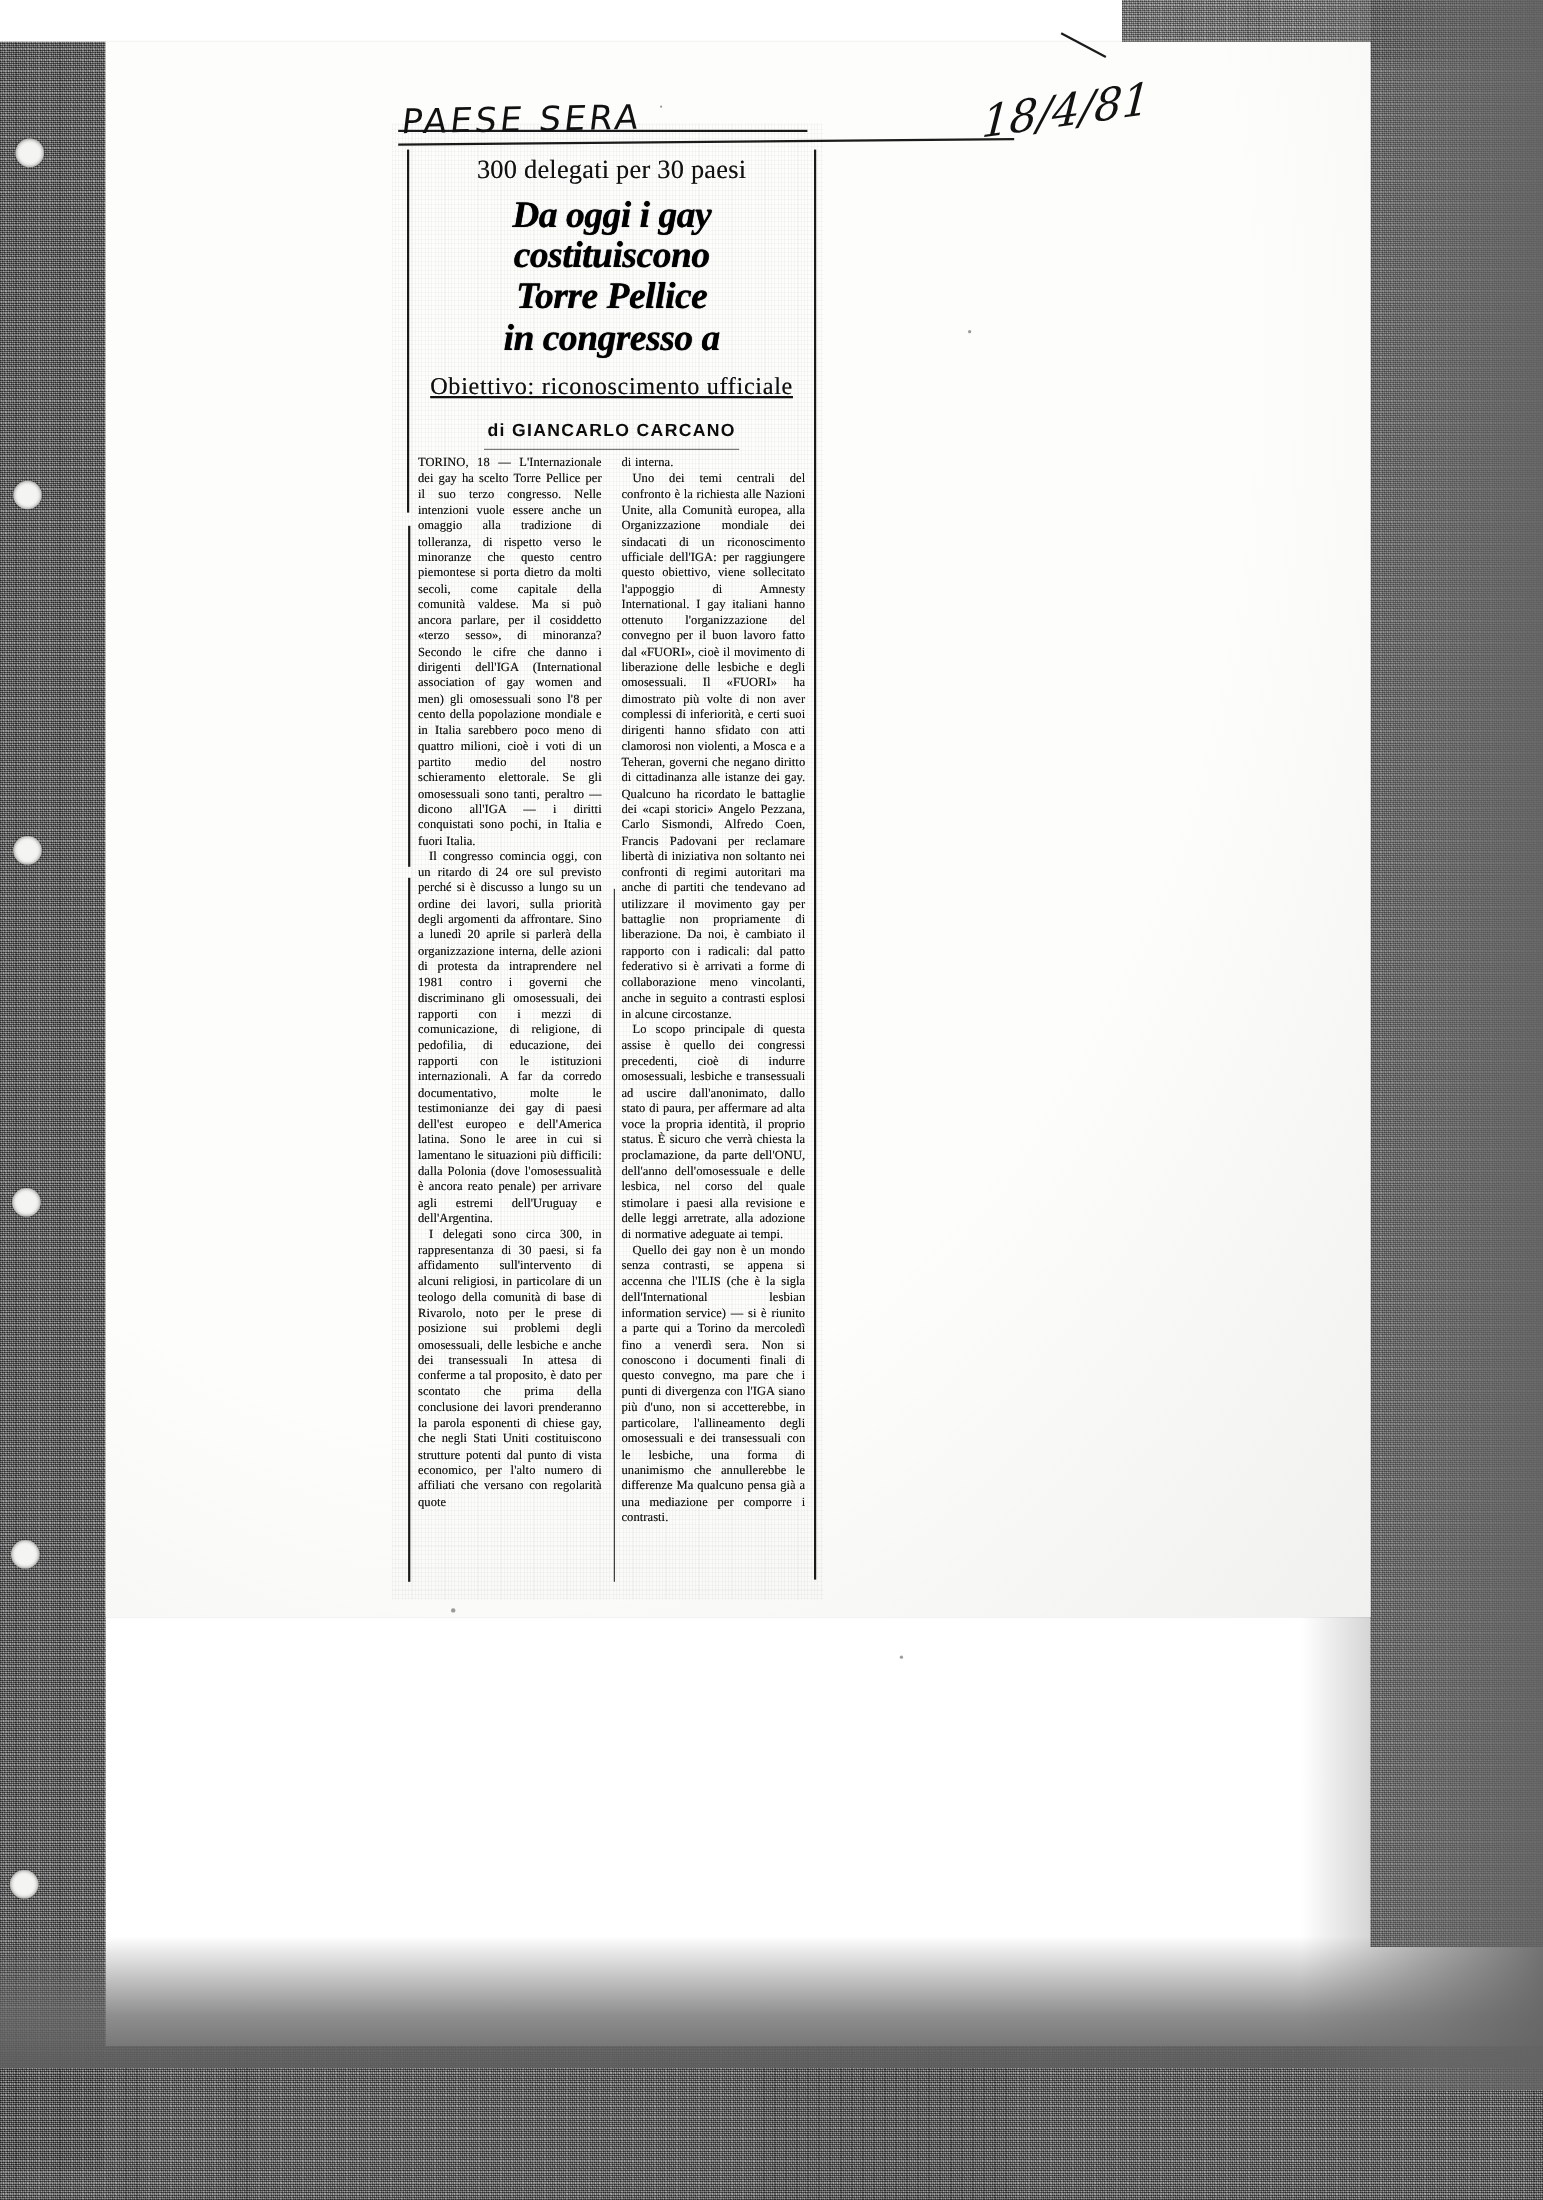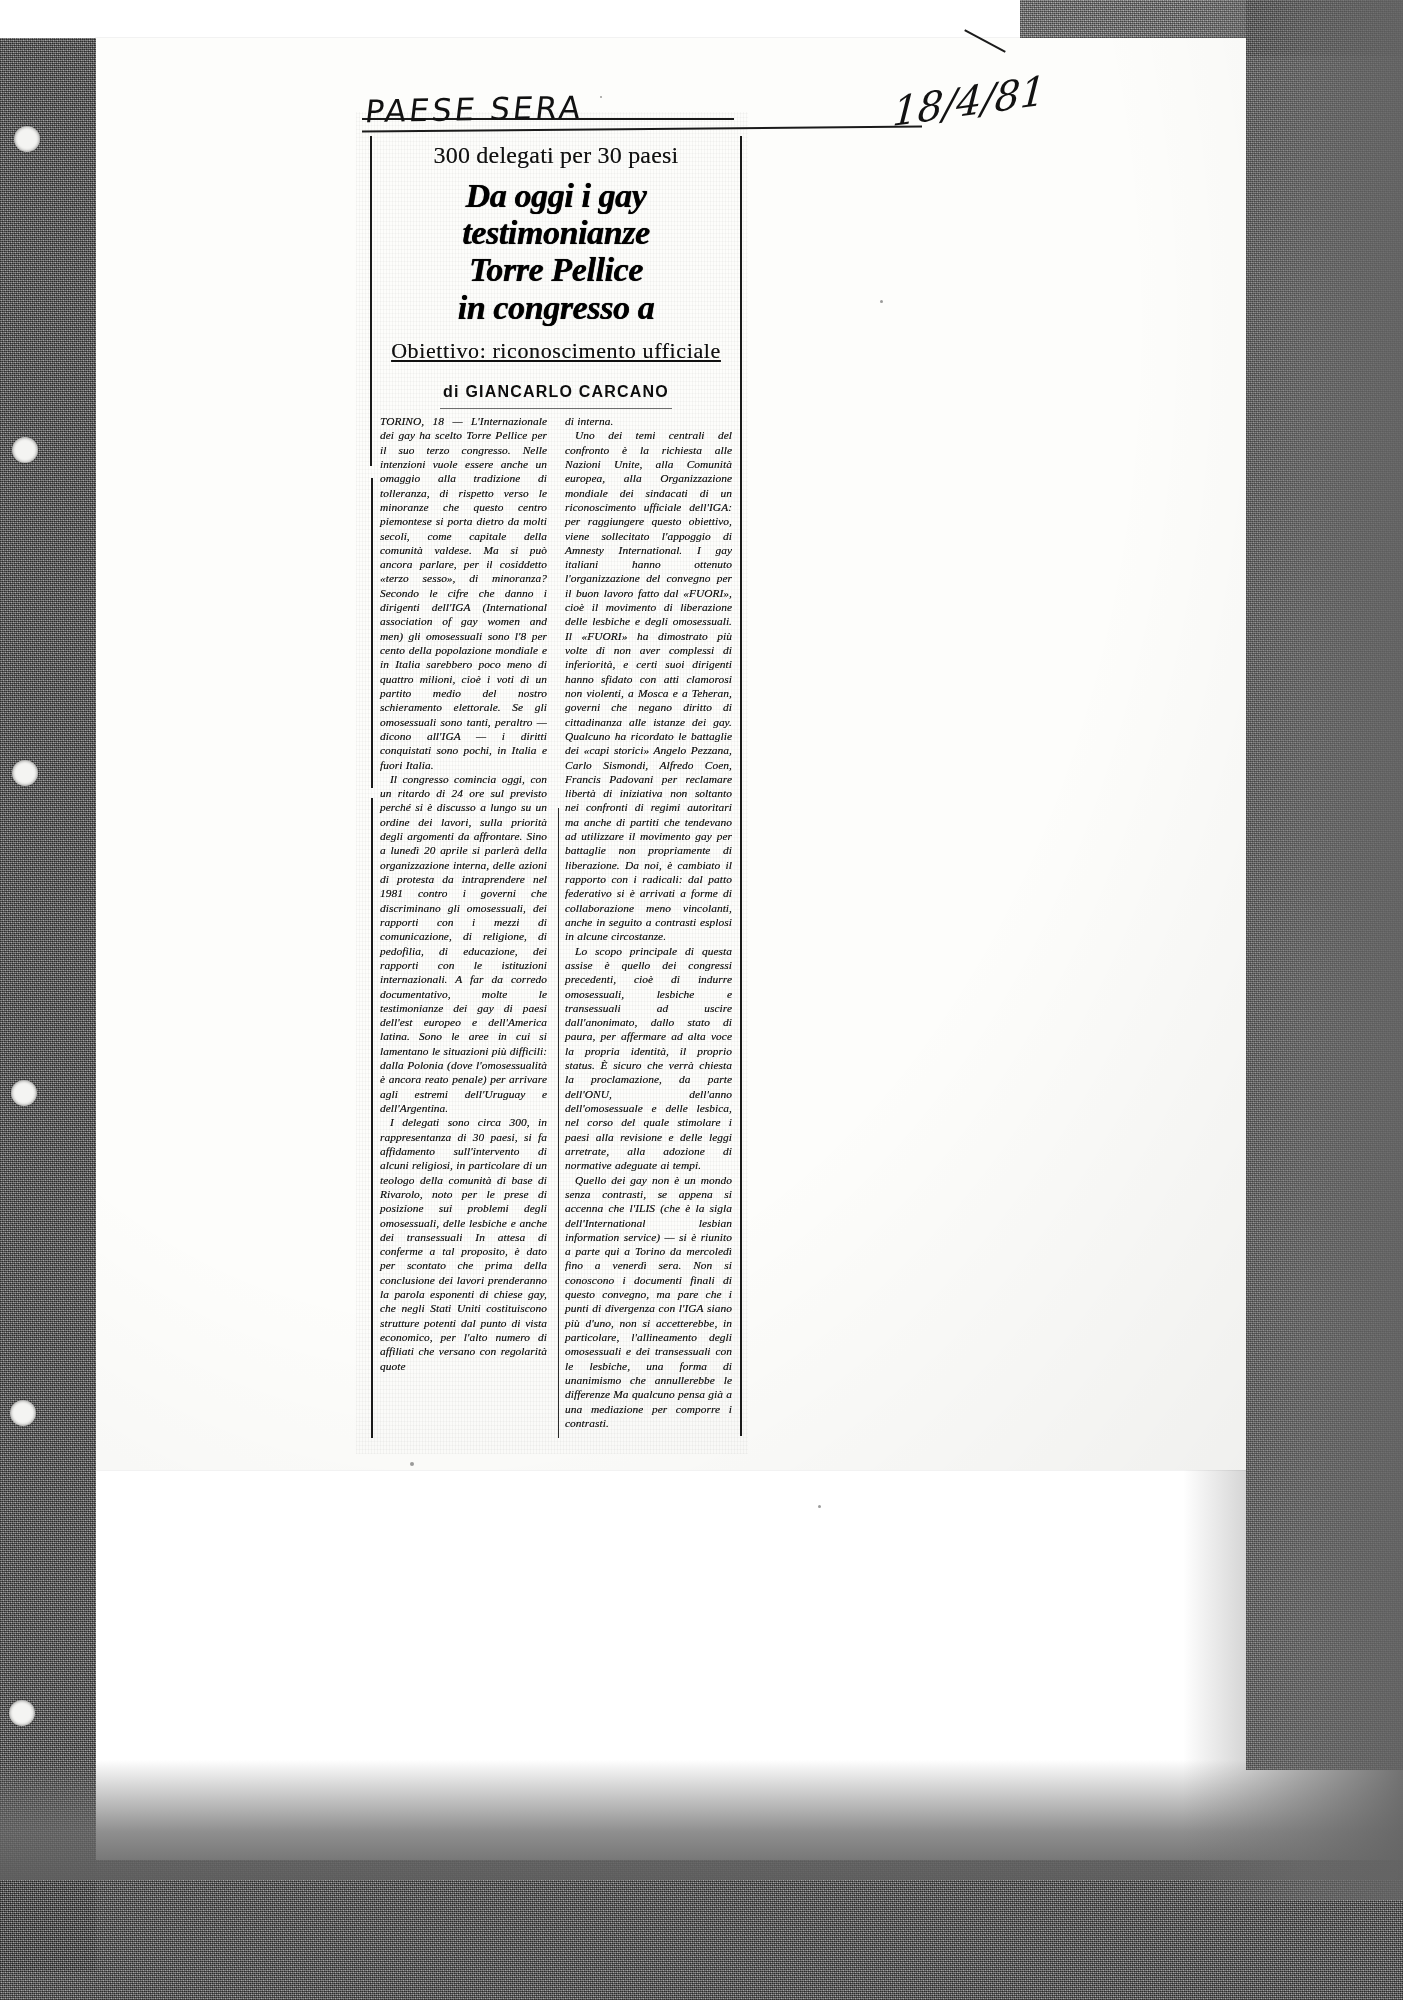--- a/index.html
+++ b/index.html
@@ -100,21 +100,21 @@
   .col p.lead{text-indent:0;}
 
   
   #clipping:before{content:"";position:absolute;inset:-6px;pointer-events:none;
      background:
        repeating-linear-gradient(90deg, rgba(0,0,0,.030) 0 1px, rgba(255,255,255,0) 1px 3px),
        repeating-linear-gradient(0deg, rgba(0,0,0,.022) 0 1px, rgba(255,255,255,0) 1px 4px);
      mix-blend-mode:multiply;}
 
   
-  .col p{text-shadow:0 0 .45px rgba(0,0,0,.55);font-style:italic;}
+  .col p{text-shadow:0 0 .45px rgba(0,0,0,.55);}
   #headline{text-shadow:0 0 .8px rgba(0,0,0,.85), .4px 0 .6px rgba(0,0,0,.5);}
   #kicker,#subhead{text-shadow:0 0 .4px rgba(0,0,0,.5);}
 </style>
 </head>
 <body>
 
 <div id="scan-page">
 
   <div class="scan-border" id="border-left"></div>
   <div class="scan-border" id="border-bottom"></div>
@@ -149,21 +149,21 @@
     <div class="vrule" id="rule-body"></div>
     <div class="vrule" id="rule-mid"></div>
     <div class="vrule" id="rule-right"></div>
     <div id="rule-top"></div>
 
     <div id="head-block">
       <div id="kicker">300 delegati per 30 paesi</div>
 
       <div id="headline">
         <div>Da oggi i gay</div>
-        <div>testimonianze</div>
+        <div>costituiscono</div>
         <div>Torre Pellice</div>
         <div>in congresso a</div>
       </div>
 
       <div id="subhead">Obiettivo: riconoscimento ufficiale</div>
 
       <div id="byline">
         <span class="pre">di</span>
         <span>GIANCARLO CARCANO</span>
       </div>

